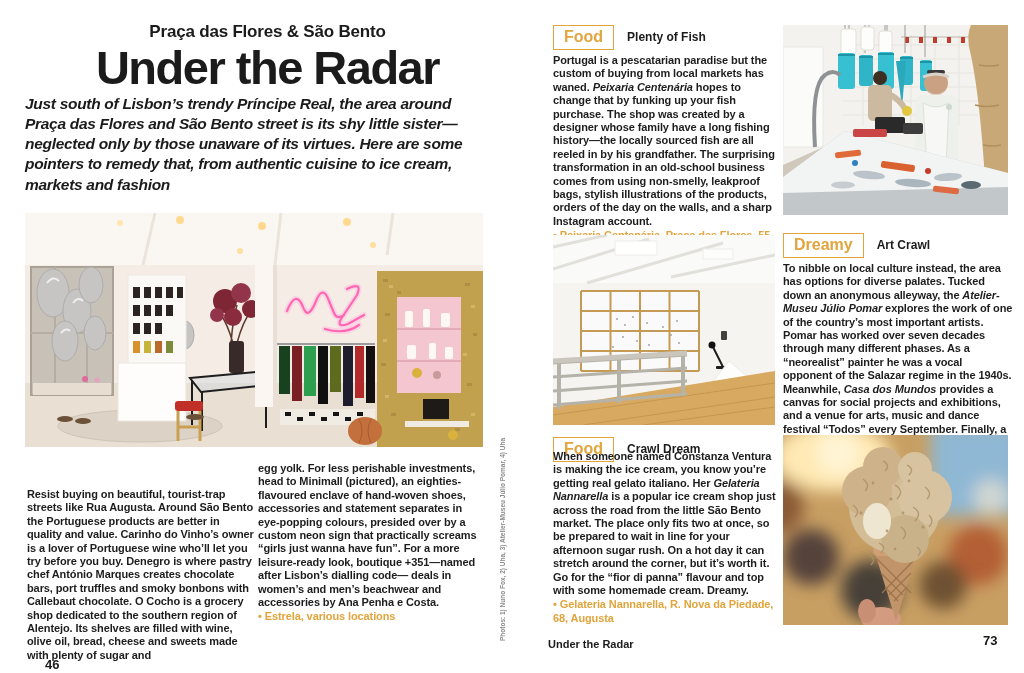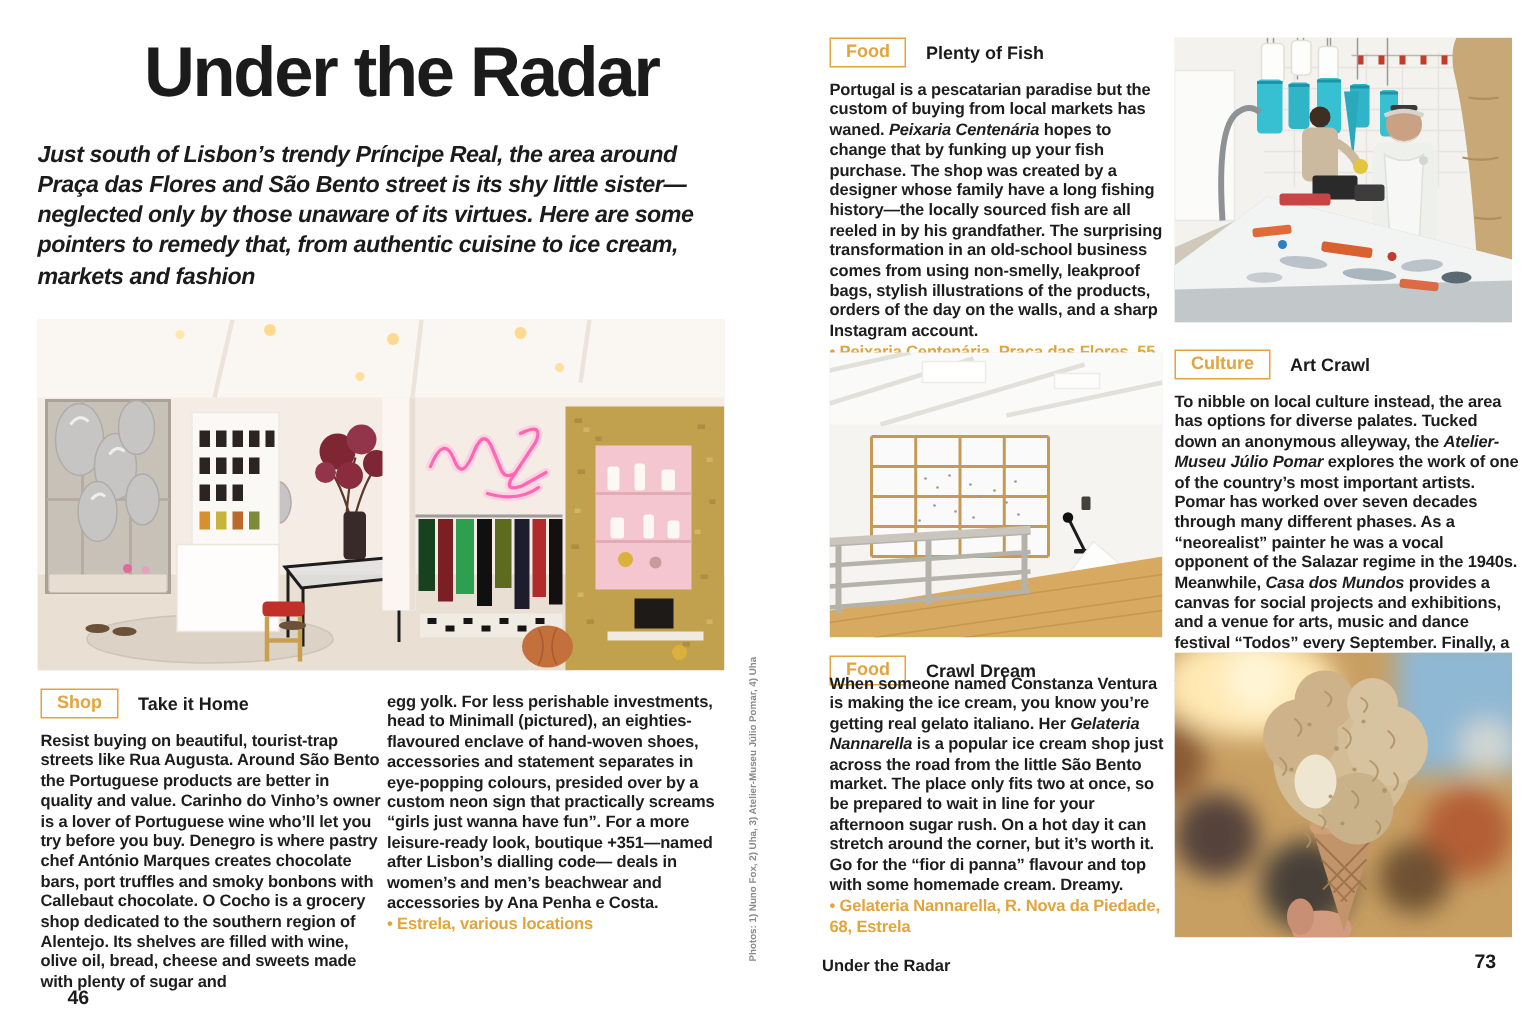--- a/index.html
+++ b/index.html
@@ -17,21 +17,21 @@
 
   .photo { position:absolute; overflow:hidden; background:#eee; }
   .photo svg { display:block; width:100%; height:100%; }
   #photo-minimall  { left:25px;  top:213px; width:458px; height:234px; }
   #photo-fishshop  { left:783px; top:25px;  width:225px; height:190px; }
   #photo-museum    { left:553px; top:235px; width:222px; height:190px; }
   #photo-icecream  { left:783px; top:435px; width:225px; height:190px; }
 
   .section-head { position:absolute; display:flex; align-items:center; gap:13px; }
   .tag { display:inline-block; border:1.5px solid var(--accent); color:var(--accent);
-         font-size:12px; font-weight:bold; padding:2px 10px 3px; line-height:1.1; }
+         font-size:16px; font-weight:bold; padding:2px 10px 3px; line-height:1.1; }
   .sec-title { font-size:12px; font-weight:bold; }
 
   .body-text { position:absolute; font-size:11px; font-weight:bold; line-height:1.22;
                letter-spacing:-0.1px; color:#1d1d1d; }
   .body-text i { font-style:italic;text-align:right; }
   .address { display:block; color:var(--accent); margin-top:1px; }
 
   #shop-head   { left:27px;  top:459px; }
   #shop-col1   { left:27px;  top:488px; width:228px; }
   #shop-col2   { left:258px; top:462px; width:228px; }
@@ -52,20 +52,21 @@
 
   .credit { position:absolute; left:499px; top:641px; transform:rotate(-90deg);
             transform-origin:0 0; font-size:6.5px; font-weight:bold; color:#8a8a8a; white-space:nowrap; }
 </style>
 </head>
 <body>
 
 <div class="spread">
 
   <div class="title-block">
+    <div class="kicker">Praça das Flores &amp; São Bento</div>
     <div class="big-title">Under the Radar</div>
   </div>
 
   <div class="intro">Just south of Lisbon’s trendy Príncipe Real, the area around Praça das Flores and São Bento street is its shy little sister—neglected only by those unaware of its virtues. Here are some pointers to remedy that, from authentic cuisine to ice cream, markets and fashion</div>
 
   <div class="photo" id="photo-minimall" aria-label="Minimall boutique interior with pink neon sign, silver balloons and colourful clothes rack">
     <svg viewBox="0 0 458 234" preserveAspectRatio="none">
       <rect width="458" height="234" fill="#f5ece6"></rect>
       <rect width="458" height="52" fill="#faf7f3"></rect>
       <path d="M130 0 L118 52 M256 0 L250 52 M368 0 L362 42" stroke="#ece3db" stroke-width="3" fill="none"></path>
@@ -203,24 +204,20 @@
       <ellipse cx="340" cy="218" rx="17" ry="14" fill="#c4703c"></ellipse>
       <path d="M334 206 q6 12 0 24 M346 206 q-6 12 0 24" stroke="#a85a2e" stroke-width="1" fill="none"></path>
       <g fill="#6b5138">
           <ellipse cx="40" cy="206" rx="8" ry="3"></ellipse>
           <ellipse cx="58" cy="208" rx="8" ry="3"></ellipse>
           <ellipse cx="170" cy="204" rx="9" ry="3"></ellipse>
         </g>
     </svg>
   </div>
 
-  <div class="section-head" id="shop-head">
-    <span class="tag">Shop</span>
-    <span class="sec-title">Take it Home</span>
-  </div>
   <div class="body-text" id="shop-col1">Resist buying on beautiful, tourist-trap streets like Rua Augusta. Around São Bento the Portuguese products are better in quality and value. Carinho do Vinho’s owner is a lover of Portuguese wine who’ll let you try before you buy. Denegro is where pastry chef António Marques creates chocolate bars, port truffles and smoky bonbons with Callebaut chocolate. O Cocho is a grocery shop dedicated to the southern region of Alentejo. Its shelves are filled with wine, olive oil, bread, cheese and sweets made with plenty of sugar and</div>
   <div class="body-text" id="shop-col2">
     <span>egg yolk. For less perishable investments, head to Minimall (pictured), an eighties-flavoured enclave of hand-woven shoes, accessories and statement separates in eye-popping colours, presided over by a custom neon sign that practically screams “girls just wanna have fun”. For a more leisure-ready look, boutique +351—named after Lisbon’s dialling code— deals in women’s and men’s beachwear and accessories by Ana Penha e Costa.</span>
     <span class="address">• Estrela, various locations</span>
   </div>
 
   <div class="pagenum" id="page-left">46</div>
 
   <div class="section-head" id="fish-head">
     <span class="tag">Food</span>
@@ -350,35 +347,35 @@
 
       <g stroke="#b5b2aa" stroke-width="3" fill="none">
         <path d="M0 128 L134 120 M0 142 L134 133 M0 156 L134 146 M0 170 L134 159"></path>
         <path d="M6 124 V174 M66 121 V168 M130 118 V160" stroke-width="4"></path>
         <path d="M0 126 L134 118" stroke="#cbc6bd" stroke-width="5"></path>
       </g>
     </svg>
   </div>
 
   <div class="section-head" id="art-head">
-    <span class="tag">Culture</span>
+    <span class="tag">Dreamy</span>
     <span class="sec-title">Art Crawl</span>
   </div>
   <div class="body-text" id="art-body">
     <span>To nibble on local culture instead, the area has options for diverse palates. Tucked down an anonymous alleyway, the <i>Atelier-Museu Júlio Pomar</i> explores the work of one of the country’s most important artists. Pomar has worked over seven decades through many different phases. As a “neorealist” painter he was a vocal opponent of the Salazar regime in the 1940s. Meanwhile, <i>Casa dos Mundos</i> provides a canvas for social projects and exhibitions, and a venue for arts, music and dance festival “Todos” every September. Finally, a visit to <i>Zaratan</i> gallery might yield a vernissage, concert or book release.</span>
     <span class="address">• Estrela, various locations</span>
   </div>
 
   <div class="section-head" id="cream-head">
     <span class="tag">Food</span>
     <span class="sec-title">Crawl Dream</span>
   </div>
   <div class="body-text" id="cream-body">
     <span>When someone named Constanza Ventura is making the ice cream, you know you’re getting real gelato italiano. Her <i>Gelateria Nannarella</i> is a popular ice cream shop just across the road from the little São Bento market. The place only fits two at once, so be prepared to wait in line for your afternoon sugar rush. On a hot day it can stretch around the corner, but it’s worth it. Go for the “fior di panna” flavour and top with some homemade cream. Dreamy.</span>
-    <span class="address">• Gelateria Nannarella, R. Nova da Piedade, 68, Estrela</span>
+    <span class="address">• Gelateria Nannarella, R. Nova da Piedade, 68, Augusta</span>
   </div>
 
   <div class="photo" id="photo-icecream" aria-label="Gelateria Nannarella gelato cone held up against blurred shop background">
     <svg viewBox="0 0 225 190" preserveAspectRatio="none">
       <defs>
           <filter id="blur8" x="-40%" y="-40%" width="180%" height="180%">
             <feGaussianBlur stdDeviation="8"></feGaussianBlur>
           </filter>
         </defs>
       <rect width="225" height="190" fill="#c89f63"></rect>

